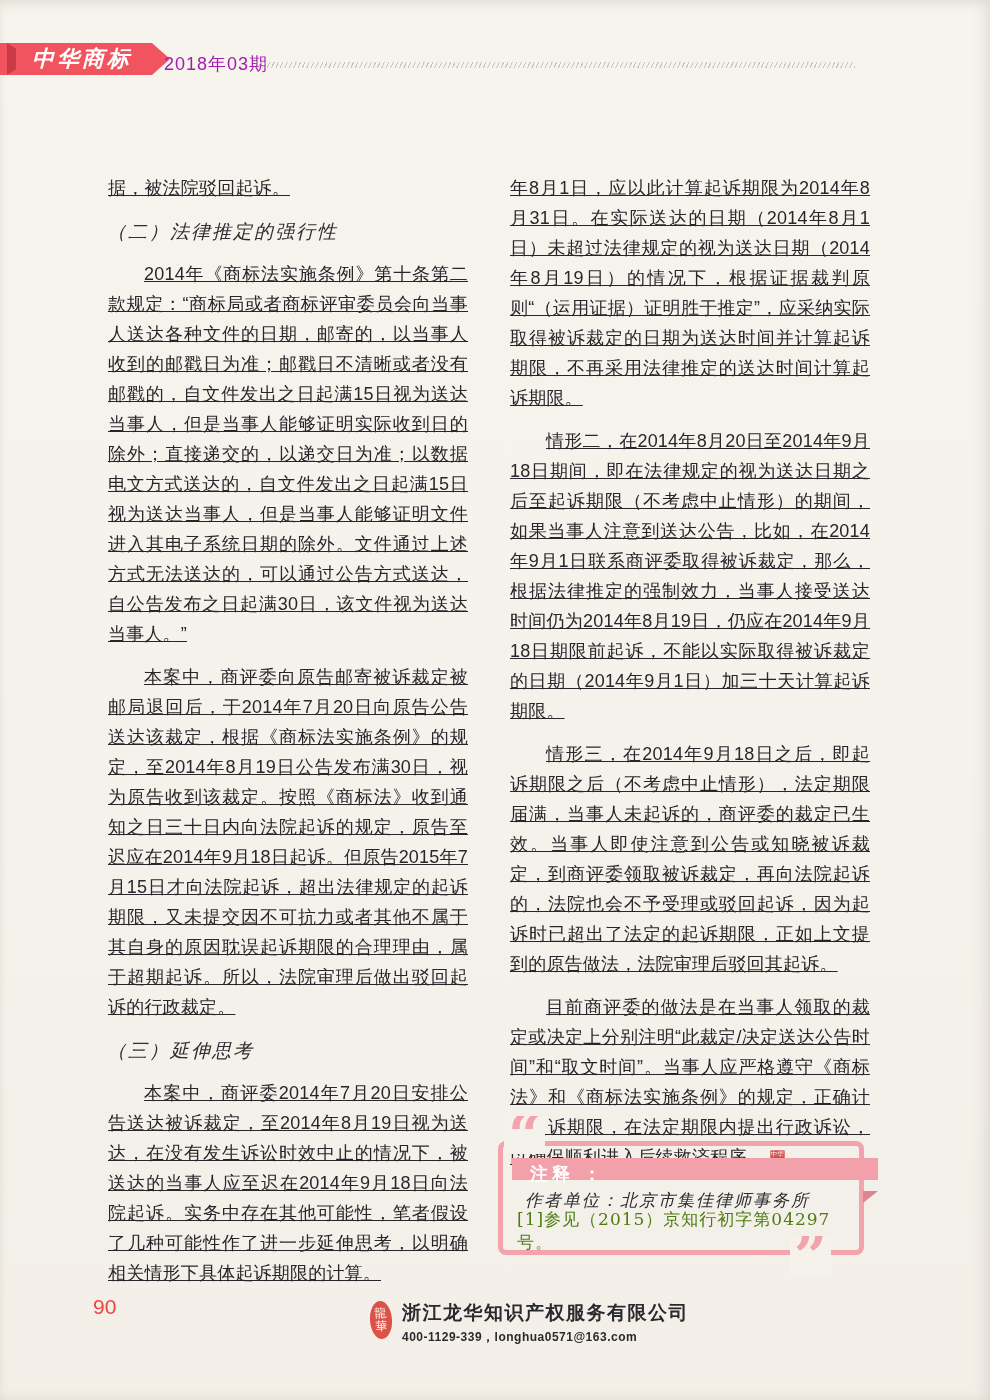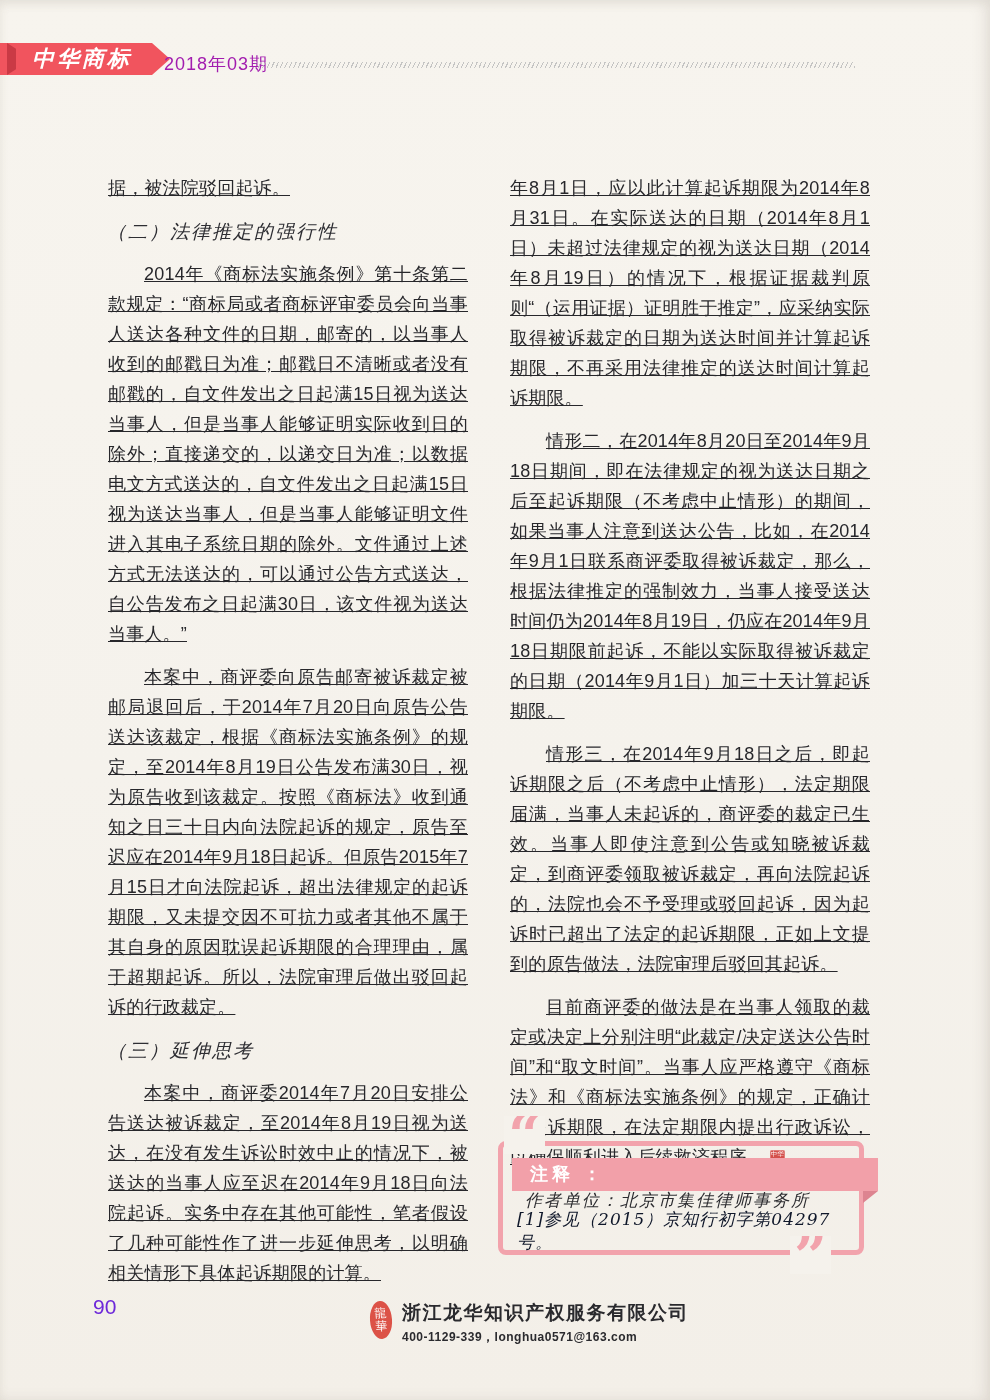--- a/index.html
+++ b/index.html
@@ -61,46 +61,46 @@
     text-align:center; word-break:break-all; overflow:hidden; padding-top:0;
     box-shadow:inset 0 0 0 1px rgba(255,255,255,.25);
   }
 
   
   .notes-box {
     position:absolute; left:498px; top:1141px; width:356px; height:104px;
     border:5px solid #f2a3ac; border-radius:8px;
   }
   .notes-band {
-    position:absolute; left:9px; right:-19px; top:12px; height:33px;
+    position:absolute; left:9px; right:-19px; top:12px; height:22px;
     background:#f2a0a9;
   }
   .notes-band-title {
     color:#fff; font-size:18px; font-weight:bold; letter-spacing:4px;
     line-height:33px; padding-left:18px;
   }
   .notes-band-fold {
     position:absolute; right:0; top:33px; width:0; height:0;
     border-top:12px solid #dd8490; border-right:15px solid transparent;
   }
   .note-item {
     position:absolute; left:14px; right:10px; top:62px;
-    font-family:"DejaVu Serif", serif; font-style:italic;
-    font-size:17px; letter-spacing:1px; color:#0f172a;
+    font-family:"DejaVu Serif", serif; 
+    font-size:17px; letter-spacing:1px; color:#4d7c0f;
   }
   .quote-icon {
     position:absolute; font-family:"DejaVu Serif", serif; font-weight:bold;
     font-size:58px; line-height:40px; color:#f2a3ac;
     background:#f5f2ec; padding:0 4px; z-index:3; height:38px; overflow:hidden;
   }
   .quote-open  { left:504px; top:1116px; }
   .quote-close { left:790px; top:1236px; }
 
   
-  .page-number { position:absolute; left:93px; top:1295px; font-size:21px; color:#6d28d9; }
+  .page-number { position:absolute; left:93px; top:1295px; font-size:21px; color:#ef4444; }
   .company-logo {
     position:absolute; left:370px; top:1301px; width:22px; height:38px;
     background:#dc5247; border-radius:50%;
     display:flex; flex-direction:column; align-items:center; justify-content:center;
     color:#fff; font-size:12px; line-height:13px; transform:rotate(-4deg);
     font-family:"DejaVu Serif", serif;
   }
   .company-name {
     position:absolute; left:402px; top:1300px; font-size:19px; font-weight:bold;
     color:#2a2a2e; letter-spacing:1.5px;

